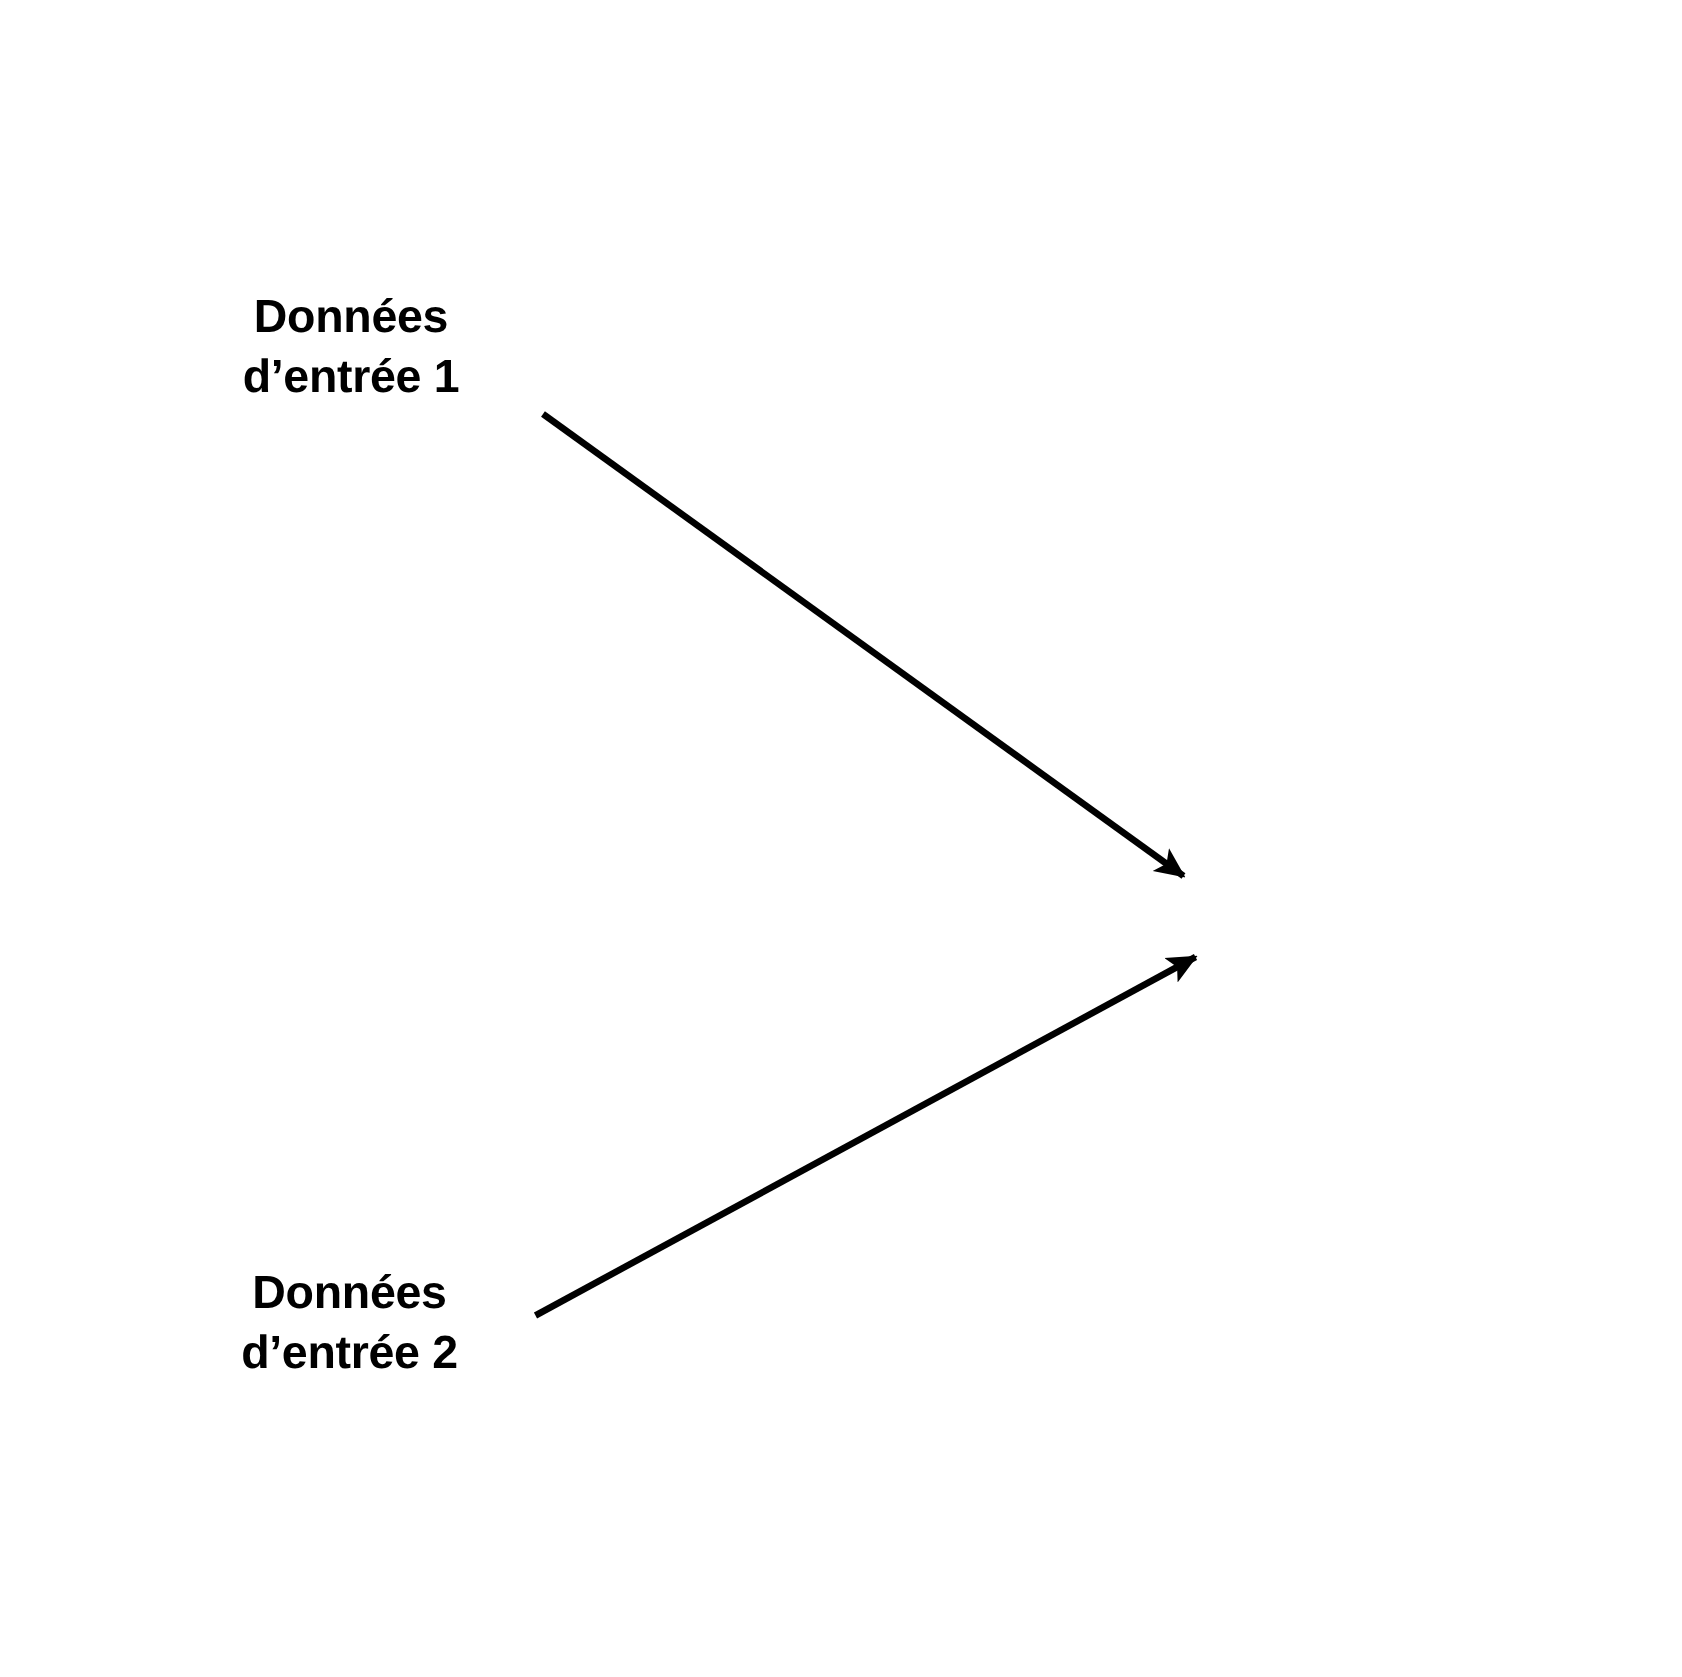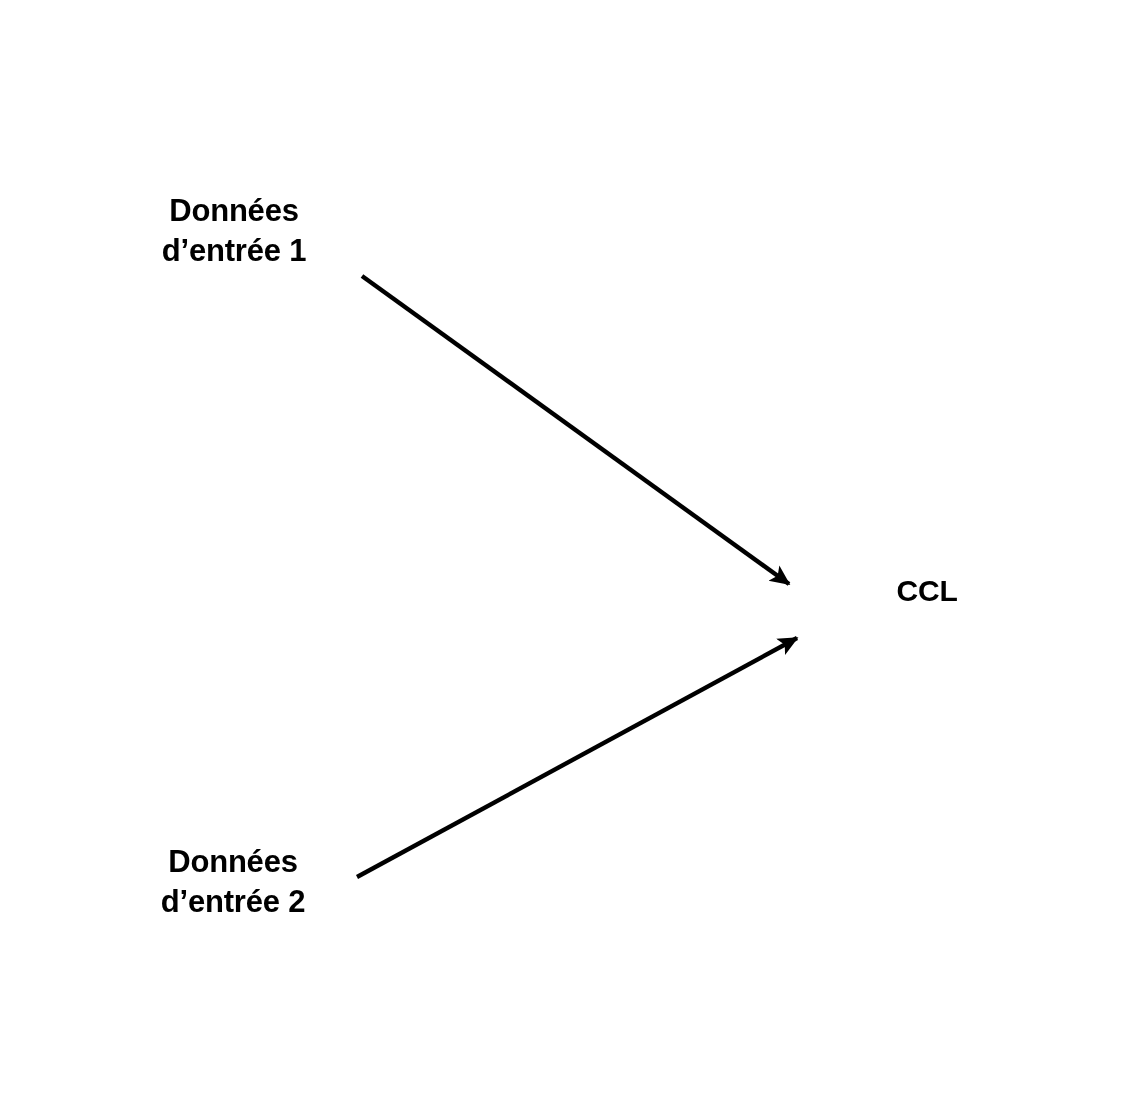--- a/index.html
+++ b/index.html
@@ -99,17 +99,14 @@
   <div class="node" id="node-input-1">
     <span class="node-label">Données
 d’entrée 1</span>
   </div>
 
   <div class="node" id="node-input-2">
     <span class="node-label">Données
 d’entrée 2</span>
   </div>
 
-  <div class="node" id="node-output">
-    <span class="node-label">CCL</span>
-  </div>
 
 </div>
 
 </body></html>

